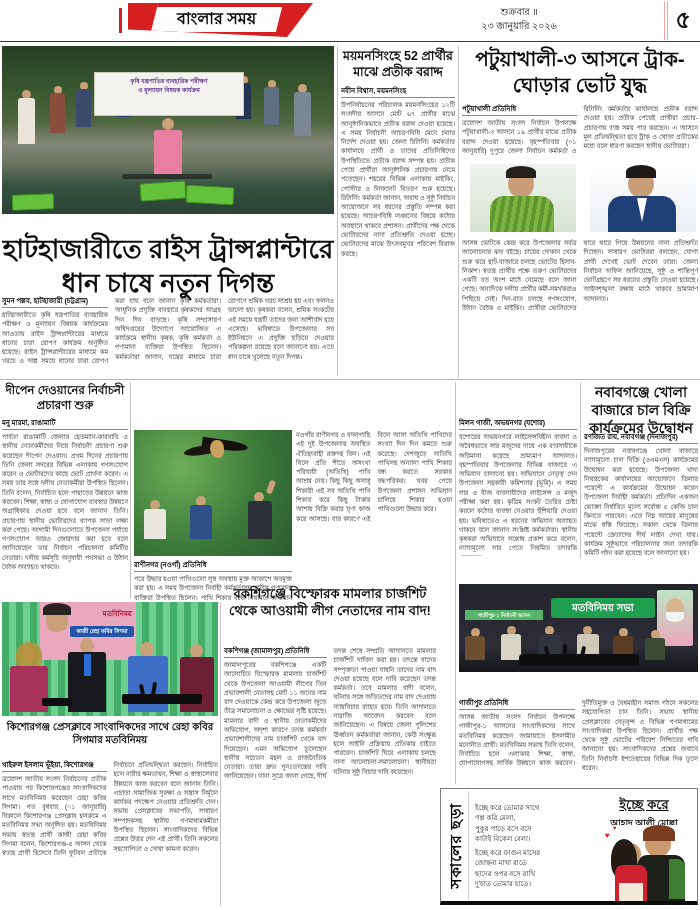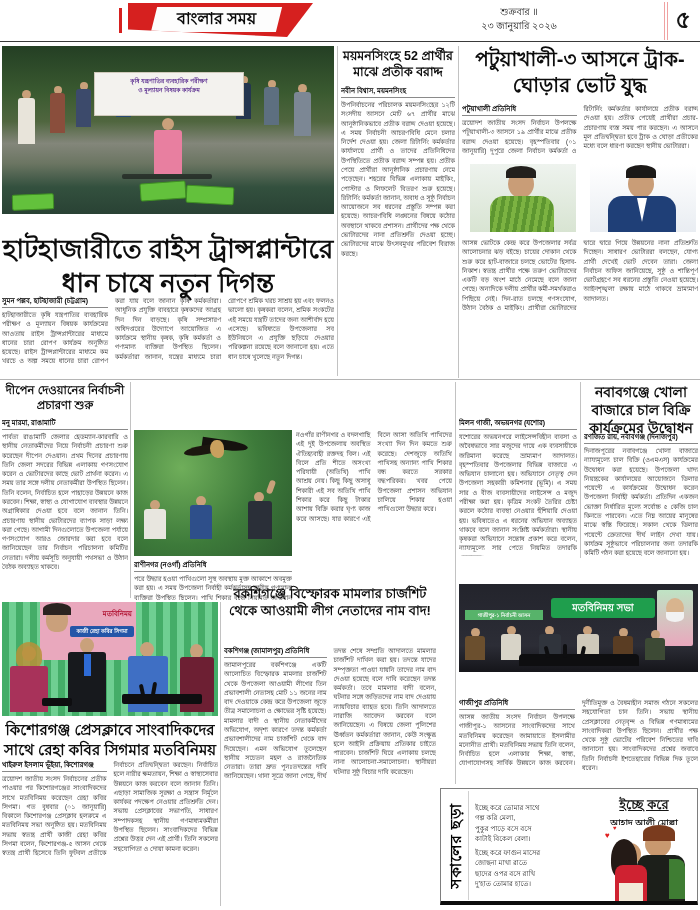--- a/index.html
+++ b/index.html
@@ -226,21 +226,21 @@
     <div class="ph-head" style="left:138px;top:40px;width:14px;height:15px;"></div>
     <div class="ph-body" style="left:126px;top:54px;width:40px;height:56px;background:#3f6fc4;"></div>
     <div class="ph-head" style="left:188px;top:42px;width:13px;height:14px;"></div>
     <div class="ph-body" style="left:178px;top:55px;width:34px;height:55px;background:#6d1f33;"></div>
 
     <div class="mic" style="left:120px;top:92px;width:80px;height:10px;"></div>
     <div class="mic" style="left:150px;top:80px;width:4px;height:14px;transform:rotate(10deg);"></div>
     <div class="mic" style="left:138px;top:82px;width:4px;height:12px;transform:rotate(-12deg);"></div>
     <div class="mic" style="left:40px;top:96px;width:30px;height:8px;"></div>
   </div>
-  <div class="abs headline" style="left:2px;top:720px;width:216px;font-size:15px;">কিশোরগঞ্জ প্রেসক্লাবে সাংবাদিকদের সাথে রেহা কবির সিগমার মতবিনিময়</div>
+  <div class="abs headline" style="left:2px;top:720px;width:216px;font-size:10px;">কিশোরগঞ্জ প্রেসক্লাবে সাংবাদিকদের সাথে রেহা কবির সিগমার মতবিনিময়</div>
   <div class="abs body-text cols2" style="left:2px;top:760px;width:216px;height:146px;">
     <b class="byline">খাইরুল ইসলাম ভূঁইয়া, কিশোরগঞ্জ</b>
     <span>ত্রয়োদশ জাতীয় সংসদ নির্বাচনের প্রতীক পাওয়ার পর কিশোরগঞ্জের সাংবাদিকদের সাথে মতবিনিময় করেছেন রেহা কবির সিগমা। গত বুধবার (০১ জানুয়ারি) বিকালে কিশোরগঞ্জ প্রেসক্লাব হলরুমে এ মতবিনিময় সভা অনুষ্ঠিত হয়। মতবিনিময় সভায় স্বতন্ত্র প্রার্থী কাজী রেহা কবির সিগমা বলেন, কিশোরগঞ্জ-৫ আসন থেকে স্বতন্ত্র প্রার্থী হিসেবে তিনি ফুটবল প্রতীকে নির্বাচনে প্রতিদ্বন্দ্বিতা করছেন। নির্বাচিত হলে নারীর ক্ষমতায়ন, শিক্ষা ও স্বাস্থ্যসেবার উন্নয়নে কাজ করবেন বলে জানান তিনি। এছাড়া সামাজিক সুরক্ষা ও সন্ত্রাস নির্মূলে কার্যকর পদক্ষেপ নেওয়ার প্রতিশ্রুতি দেন। সভায় প্রেসক্লাবের সভাপতি, সাধারণ সম্পাদকসহ স্থানীয় গণমাধ্যমকর্মীরা উপস্থিত ছিলেন। সাংবাদিকদের বিভিন্ন প্রশ্নের উত্তর দেন এই প্রার্থী। তিনি সকলের সহযোগিতা ও দোয়া কামনা করেন।</span>
   </div>
 
   <div class="abs vline" style="left:220px;top:602px;height:304px;"></div>
 
   <div class="abs headline" style="left:224px;top:586px;width:212px;font-size:13px;">বকশিগঞ্জে বিস্ফোরক মামলার চার্জশিট থেকে আওয়ামী লীগ নেতাদের নাম বাদ!</div>
   <div class="abs body-text cols2" style="left:224px;top:646px;width:212px;height:260px;">
     <b class="byline">বকশিগঞ্জ (জামালপুর) প্রতিনিধি</b>

